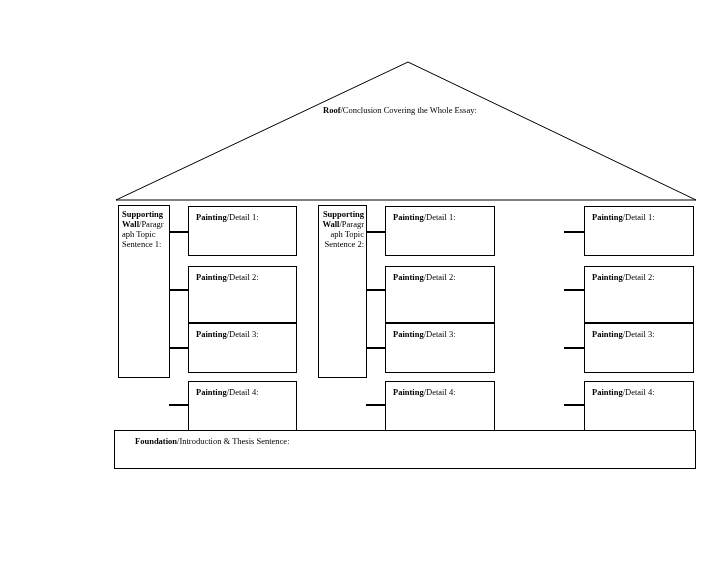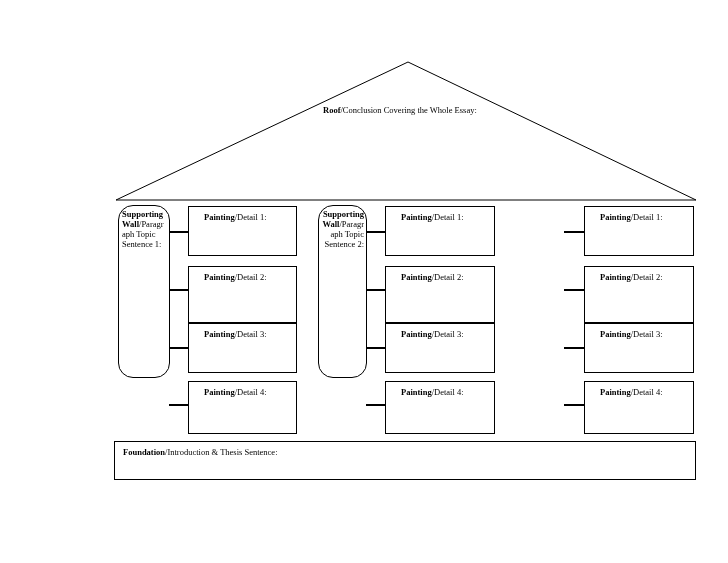--- a/index.html
+++ b/index.html
@@ -36,27 +36,26 @@
     box-sizing: border-box;
     border: 1px solid var(--ink, #000000);
     background: var(--paper, #ffffff);
     overflow: hidden;
   }
   .wall-box {
     top: 205px;
     height: 173px;
     padding: 3px 2px 0 3px;
     overflow-wrap: break-word;
-    border-radius: 15px;
   }
   .wall-1 { left: 70px;  width: 52px; }
   .wall-2 { left: 270px; width: 49px; text-align: right; }
   .wall-3 { left: 467px; width: 50px; }
   .painting-box {
-    padding: 5px 4px 0 15px;
+    padding: 5px 4px 0 7px;
   }
   .p-col-1 { left: 140px; width: 109px; }
   .p-col-2 { left: 337px; width: 110px; }
   .p-col-3 { left: 536px; width: 110px; }
   .p-row-1 { top: 206px; height: 50px; }
   .p-row-2 { top: 266px; height: 57px; }
   .p-row-3 { top: 323px; height: 50px; }
   .p-row-4 { top: 381px; height: 53px; }
   .connector {
     position: absolute;
@@ -65,24 +64,24 @@
   }
   .c-col-1 { left: 121px; width: 19px; }
   .c-col-2 { left: 318px; width: 19px; }
   .c-col-3 { left: 516px; width: 20px; }
   .c-row-1 { top: 231px; }
   .c-row-2 { top: 289px; }
   .c-row-3 { top: 347px; }
   .c-row-4 { top: 404px; }
   .foundation-box {
     left: 66px;
-    top: 441px;
+    top: 430px;
     width: 582px;
     height: 39px;
-    padding: 5px 4px 0 8px;
+    padding: 5px 4px 0 20px;
   }
   b { font-weight: bold; }
 </style>
 </head>
 <body>
 
 <div class="canvas">
 
   <svg class="roof-svg" width="728" height="563" viewBox="0 0 728 563">
     <line x1="68" y1="200" x2="360" y2="62" stroke="currentColor" stroke-width="1"></line>

